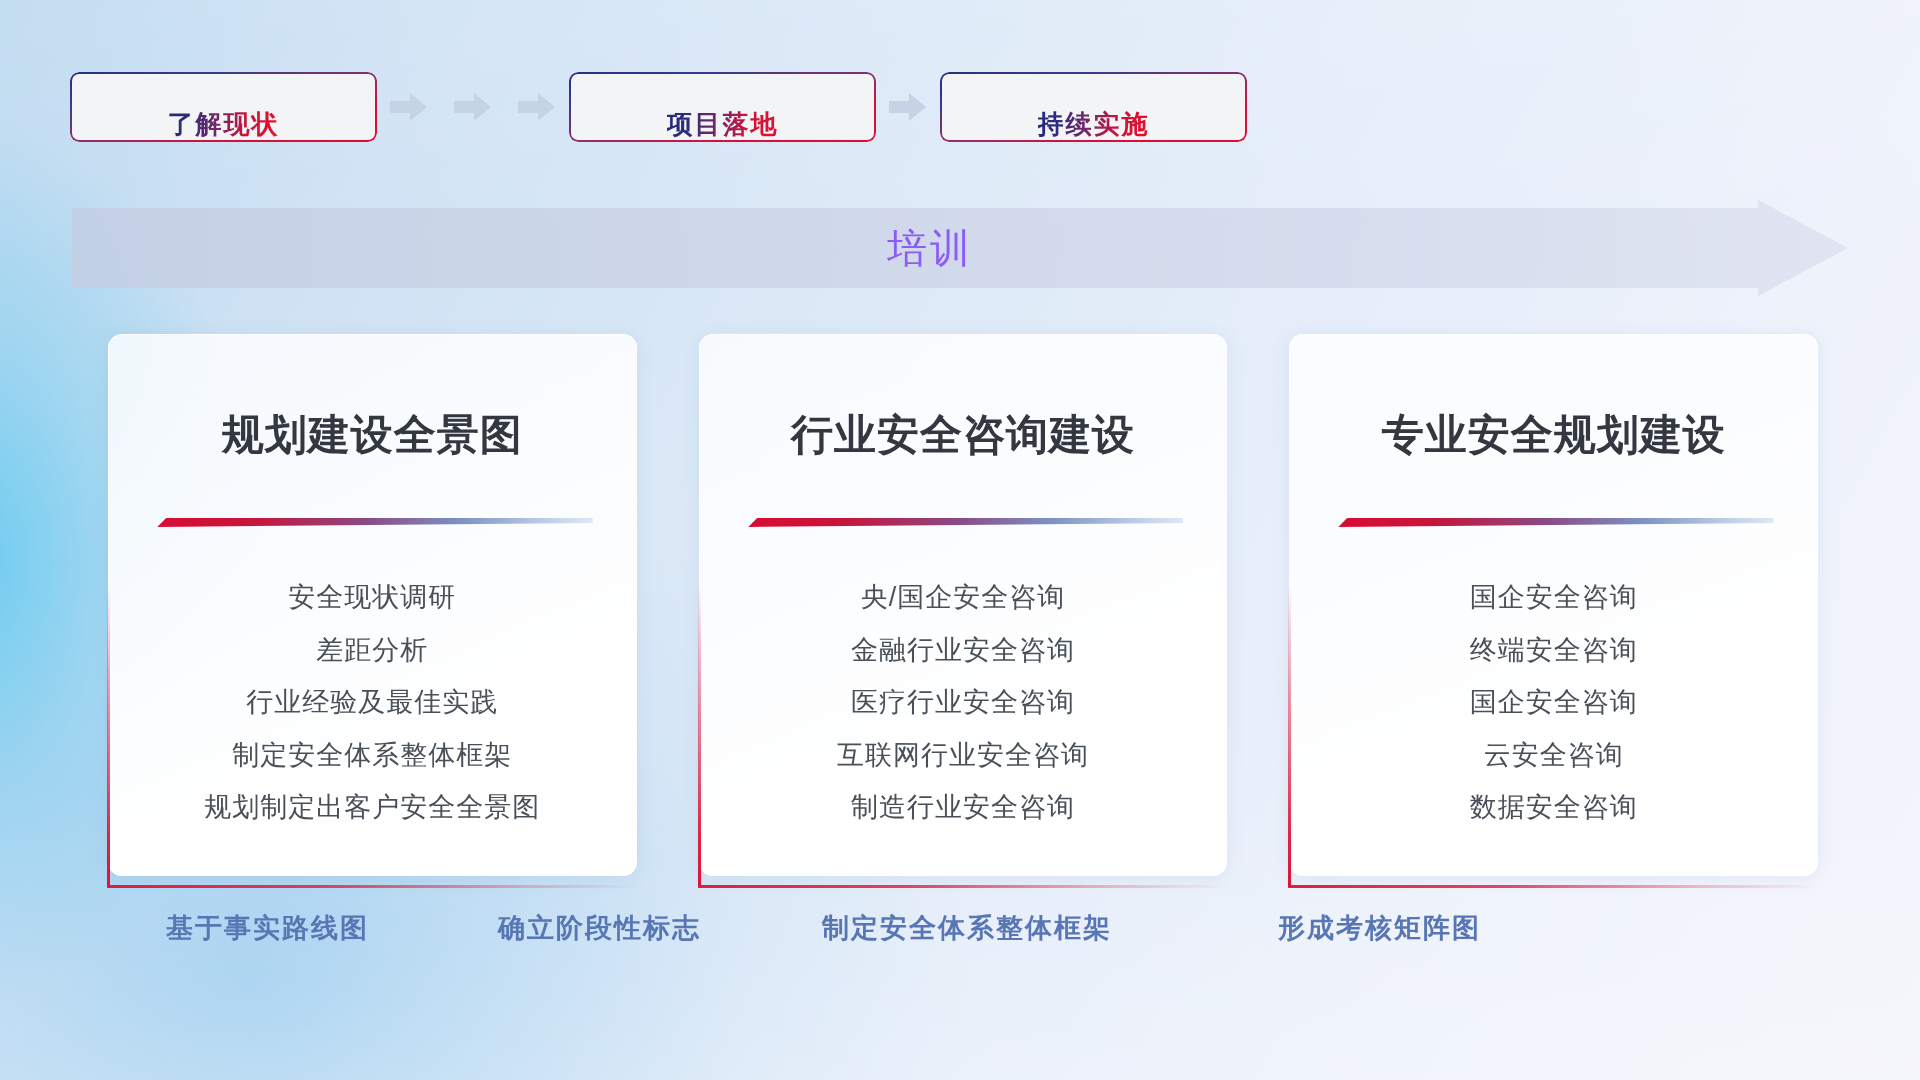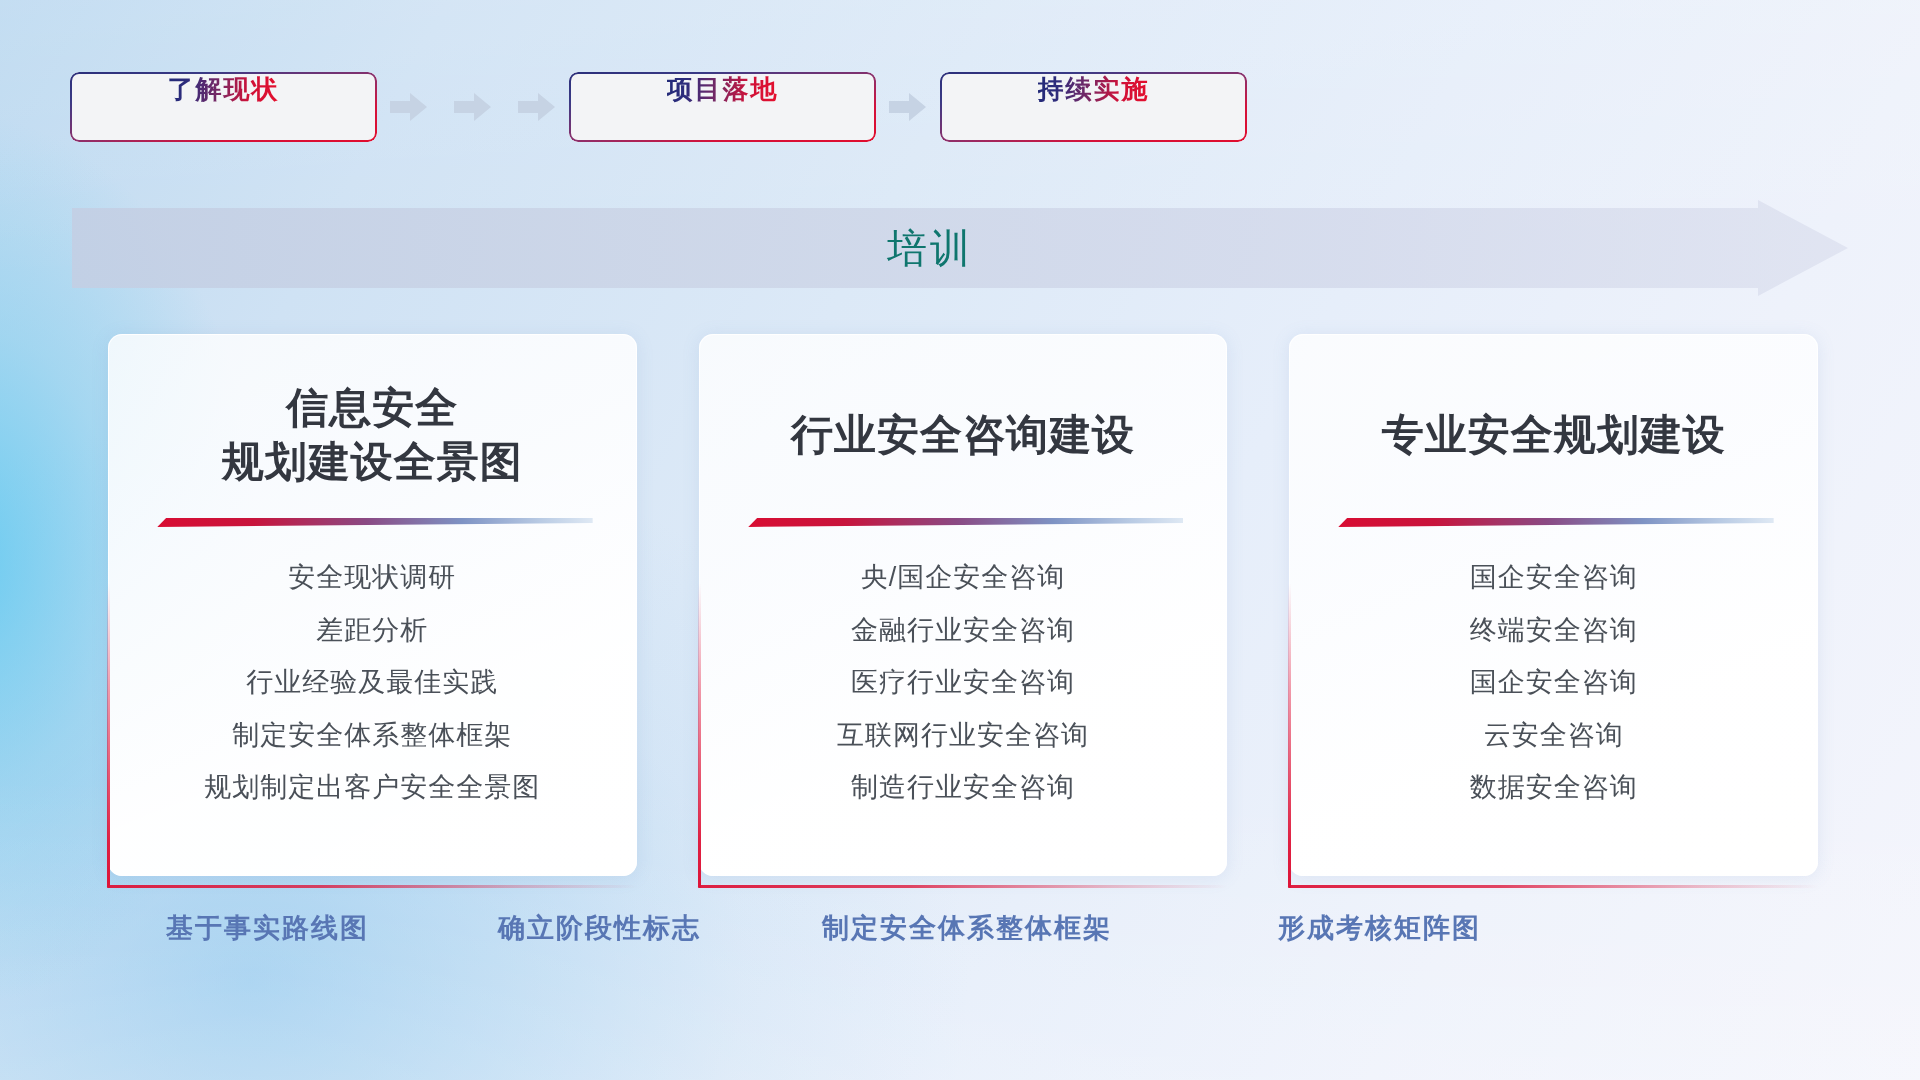--- a/index.html
+++ b/index.html
@@ -25,21 +25,21 @@
   .step-row{
     position:absolute; left:70px; top:72px; width:1790px; height:70px;
     display:flex; align-items:center; gap:0;
   }
   .step-box{
     position:relative;
     flex:0 0 auto;
     width:307px; height:70px;
     border-radius:9px;
     background:#f3f4f6;
-    display:flex; align-items:flex-start; justify-content:center;
+    display:flex; align-items:flex-end; justify-content:center;
   }
   .step-box::before{
     content:""; position:absolute; inset:0; border-radius:9px; padding:2px;
     background:linear-gradient(168deg,#2c2f7a 0%, #3a3a85 22%, #8e2f6a 52%, #d4113a 74%, #e00d2e 100%);
     -webkit-mask:linear-gradient(#000 0 0) content-box, linear-gradient(#000 0 0);
     -webkit-mask-composite:xor; mask-composite:exclude;
     pointer-events:none;
   }
   .step-label{
     position:relative; z-index:2;
@@ -56,21 +56,21 @@
 
   
   .banner{
     position:absolute; left:72px; top:200px; width:1776px; height:96px;
   }
   .banner svg{ position:absolute; inset:0; width:100%; height:100%; }
   .banner-title{
     position:absolute; inset:0;
     display:flex; align-items:center; justify-content:center;
     padding-right:60px;
-    font-size:40px; font-weight:400; color:#0f766e; letter-spacing:3px;
+    font-size:40px; font-weight:400; color:#8b5cf6; letter-spacing:3px;
   }
 
   
   .cards{
     position:absolute; left:108px; top:334px; width:1710px; height:542px;
     display:flex; gap:62px;
   }
   .card{
     position:relative;
     flex:1 1 0;
@@ -104,21 +104,21 @@
     display:flex; flex-direction:column; justify-content:center;
   }
   .card-title .ln{ display:block; }
 
   .divider{
     margin:22px 18px 0 18px; height:13px; position:relative;
   }
   .divider svg{ width:100%; height:100%; display:block; }
 
   .card-list{
-    margin-top:28px;
+    margin-top:48px;
     display:flex; flex-direction:column; align-items:center; gap:12px;
     list-style:none;
   }
   .card-list li{
     font-size:27px; color:#4a5058; letter-spacing:1px; line-height:1.5;
     white-space:nowrap;
   }
 
   
   .footnotes{
@@ -191,21 +191,20 @@
   </svg>
   <div class="banner-title">培训</div>
 </div>
 
 <div class="cards">
 
   <div class="card">
     <div class="card-accent"></div>
     <div class="card-accent-bottom"></div>
     <div class="card-title">
-      <span class="ln">信息安全</span>
       <span class="ln">规划建设全景图</span>
     </div>
     <div class="divider">
       <svg viewBox="0 0 500 13" preserveAspectRatio="none" aria-hidden="true">
         <defs>
           <linearGradient id="dg0" x1="0" y1="0" x2="1" y2="0">
             <stop offset="0" stop-color="#d80d33"></stop>
             <stop offset="0.22" stop-color="#c8143c"></stop>
             <stop offset="0.48" stop-color="#8a4a84"></stop>
             <stop offset="0.70" stop-color="#7e93c4"></stop>

